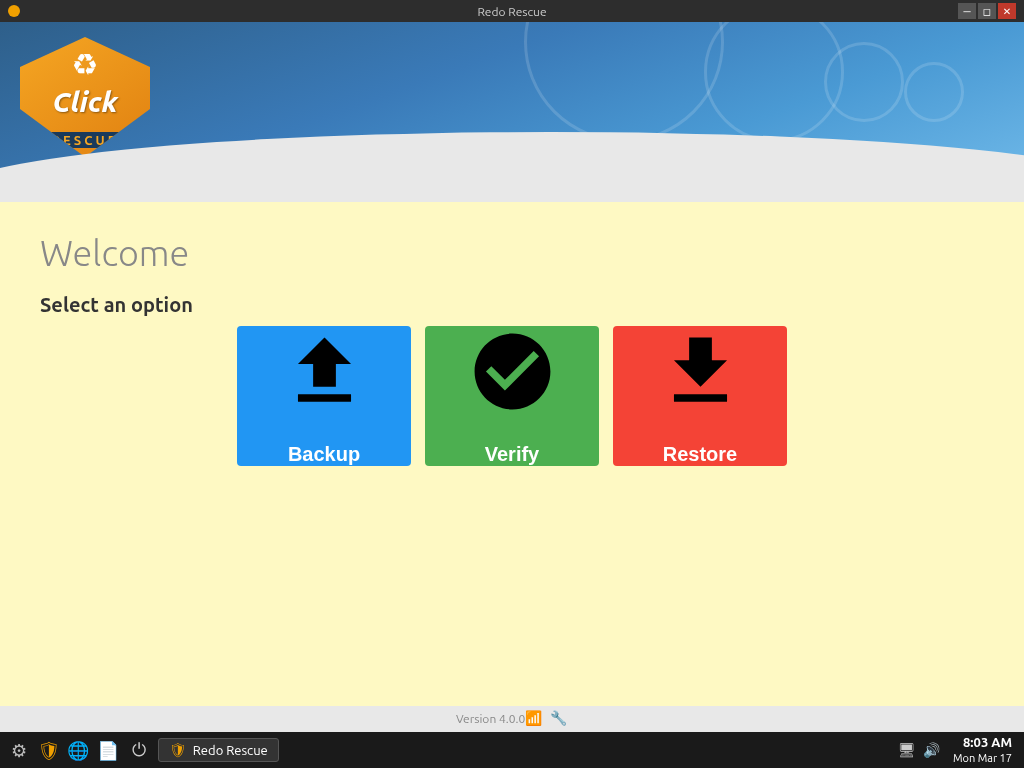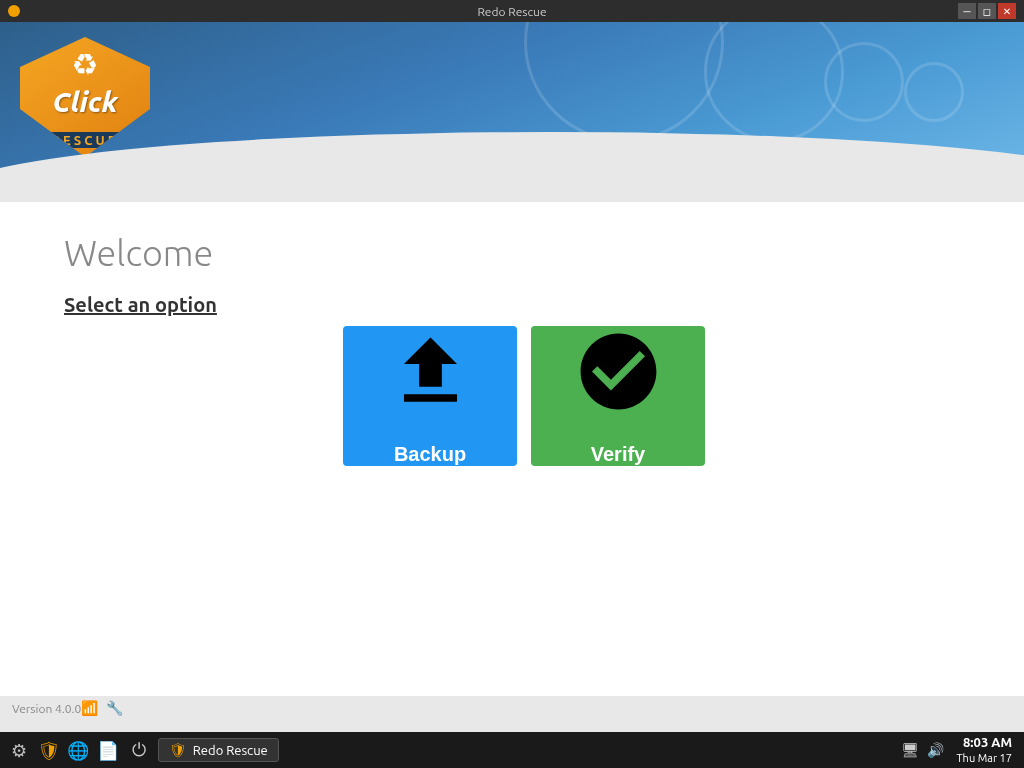--- a/index.html
+++ b/index.html
@@ -131,37 +131,36 @@
     #logo-recycle {
       font-size: 30px;
       color: white;
       margin-bottom: -4px;
     }
 
     
     #main {
       width: 100%;
       height: calc(768px - 22px - 160px - 40px - 36px);
-      background: #ffffff;
-      padding: 30px 40px 20px 64px;
+      background: #fef9c3;
+      padding: 30px 40px 20px 40px;
       position: relative;
       margin-top: 20px;
     }
     #welcome-title {
       font-size: 36px;
       color: #888;
       font-weight: 300;
       margin-bottom: 20px;
     }
     #select-option-title {
       font-size: 20px;
       font-weight: 700;
       color: #333;
       margin-bottom: 10px;
-      text-decoration: underline;
     }
     #description {
       font-size: 14px;
       color: #555;
       margin-bottom: 30px;
     }
 
     
     #buttons-row {
       display: flex;
@@ -186,29 +185,29 @@
       gap: 26px;
       transition: filter 0.1s;
     }
     .btn-backup { background: #2196F3; }
     .btn-verify { background: #4CAF50; text-align: center; }
     .btn-restore { background: #F44336; }
 
     
     #statusbar {
       position: absolute;
-      bottom: 48px;
+      bottom: 38px;
       left: 0;
       width: 100%;
       height: 24px;
       background: #e8e8e8;
       display: flex;
       align-items: center;
       padding: 0 12px;
-      justify-content: flex-start;
+      justify-content: center;
     }
     #version-text {
       font-size: 12px;
       color: #888;
     }
     #statusbar-right {
       display: flex;
       gap: 8px;
       align-items: center;
     }
@@ -337,20 +336,26 @@
       <span>Backup</span>
     </button>
 
     <button class="action-btn btn-verify">
       <svg viewBox="0 0 24 24" xmlns="http://www.w3.org/2000/svg">
         <path d="M12 2C6.48 2 2 6.48 2 12s4.48 10 10 10 10-4.48 10-10S17.52 2 12 2zm-2 15l-5-5 1.41-1.41L10 14.17l7.59-7.59L19 8l-9 9z"></path>
       </svg>
       <span>Verify</span>
     </button>
 
+    <button class="action-btn btn-restore">
+      <svg viewBox="0 0 24 24" xmlns="http://www.w3.org/2000/svg">
+        <path d="M19 9h-4V3H9v6H5l7 7 7-7zM5 18v2h14v-2H5z"></path>
+      </svg>
+      <span>Restore</span>
+    </button>
   </div>
 </div>
 
 <div id="statusbar">
   <span id="version-text">Version 4.0.0</span>
   <div id="statusbar-right">
     <span class="status-icon">📶</span>
     <span class="status-icon">🔧</span>
   </div>
 </div>
@@ -365,16 +370,16 @@
     <div id="taskbar-app-btn">
       <span style="color:#f0a000;font-size:14px;">🛡</span>
       <span>Redo Rescue</span>
     </div>
   </div>
   <div id="taskbar-right">
     <span class="taskbar-sys-icon">🖥</span>
     <span class="taskbar-sys-icon">🔊</span>
     <div id="clock-area">
       <span id="clock-time">8:03 AM</span>
-      <span>Thu Mar 17</span>
+      <span>Mon Mar 17</span>
     </div>
   </div>
 </div>
 
 </body></html>

